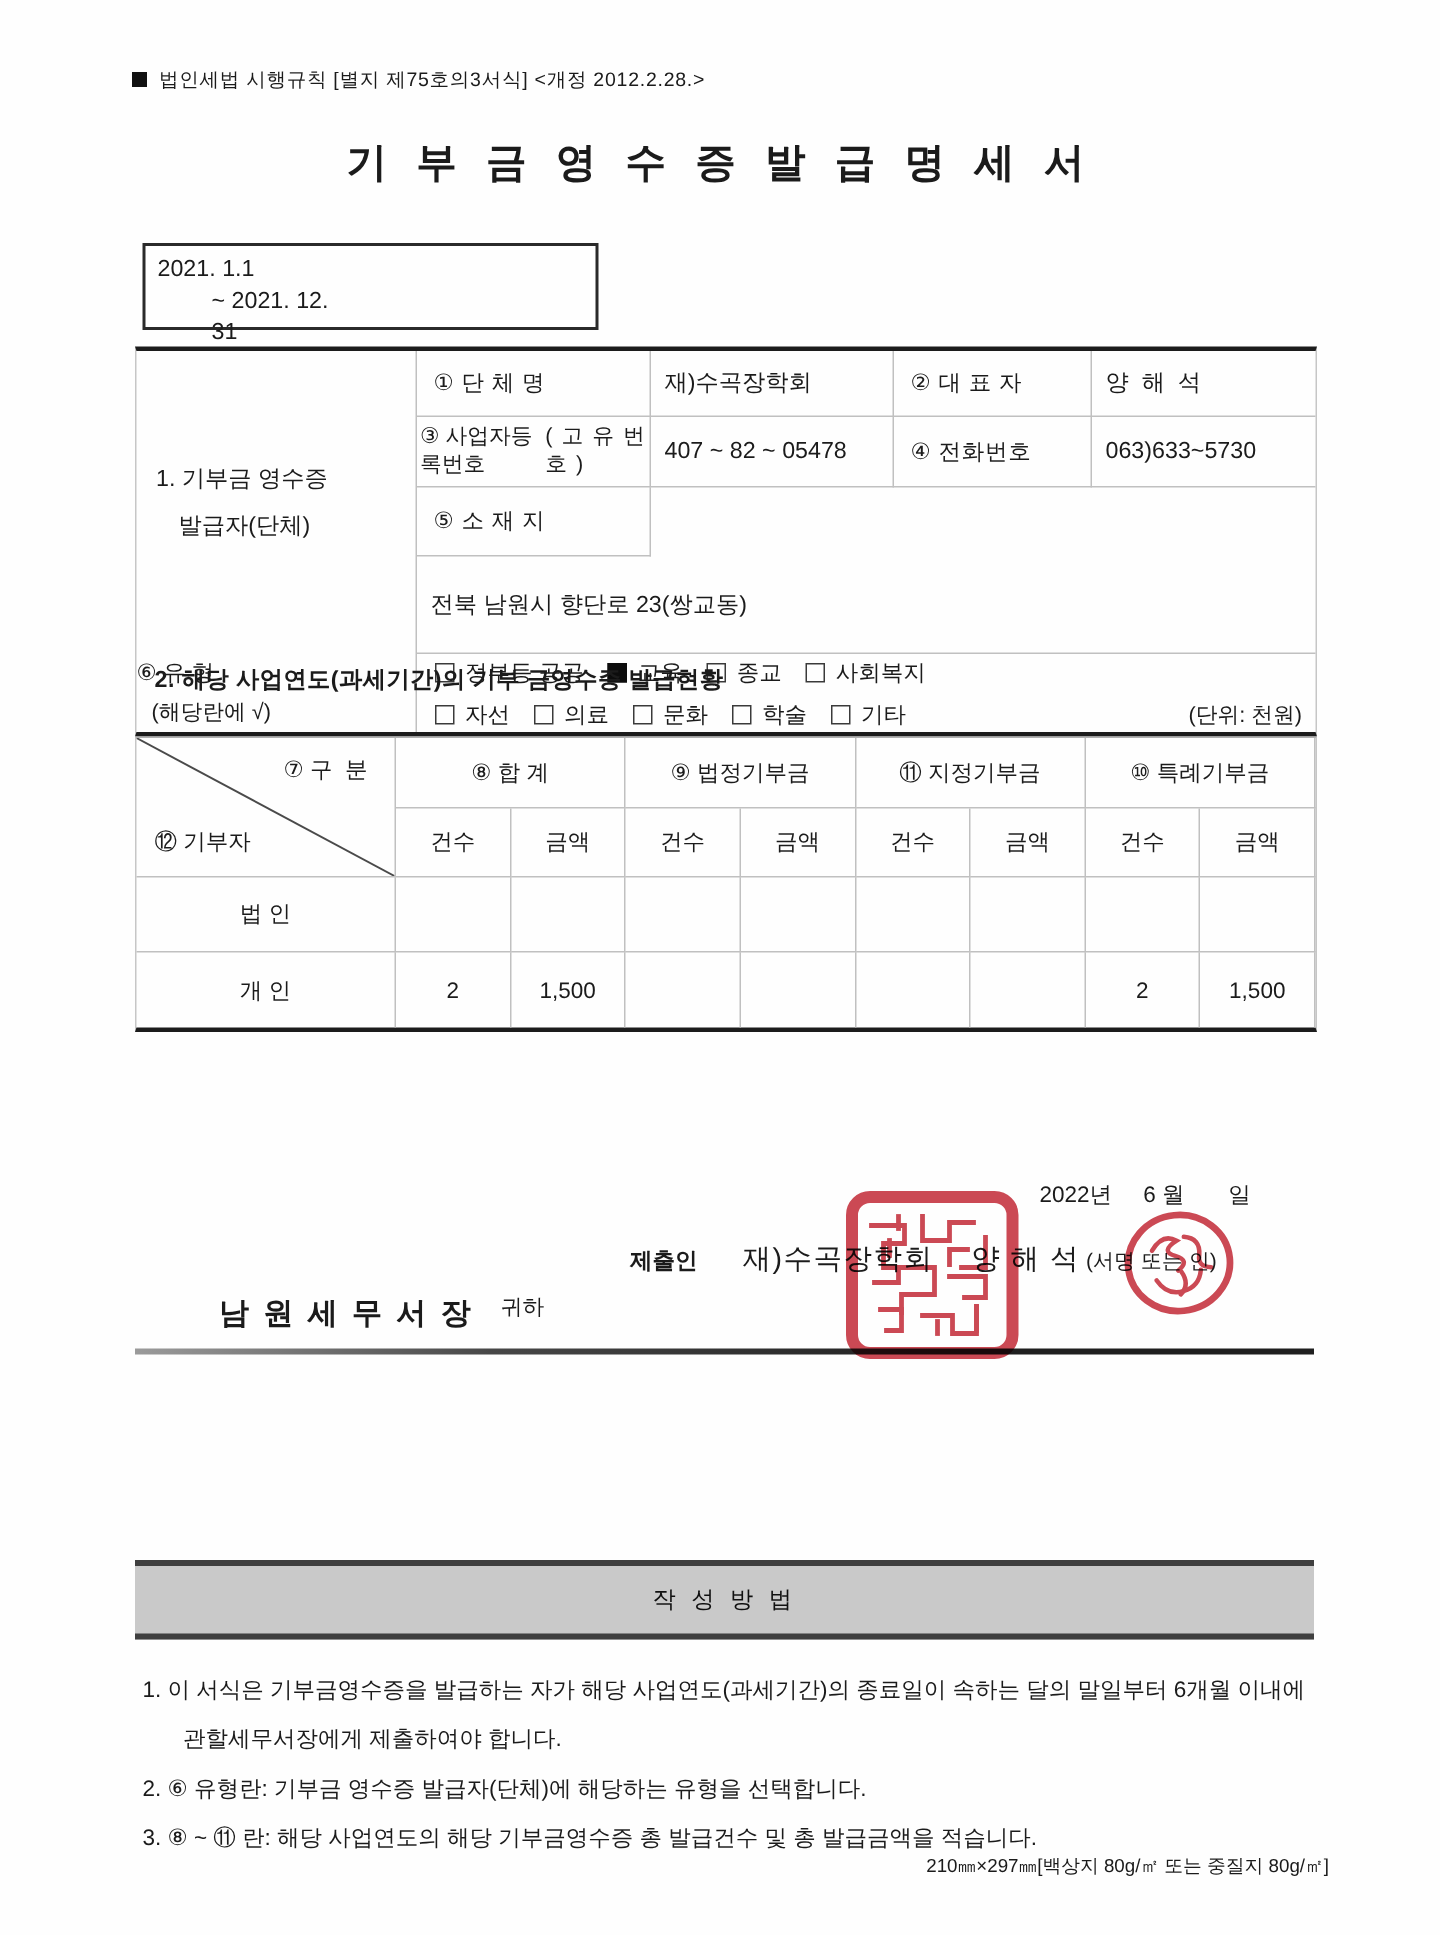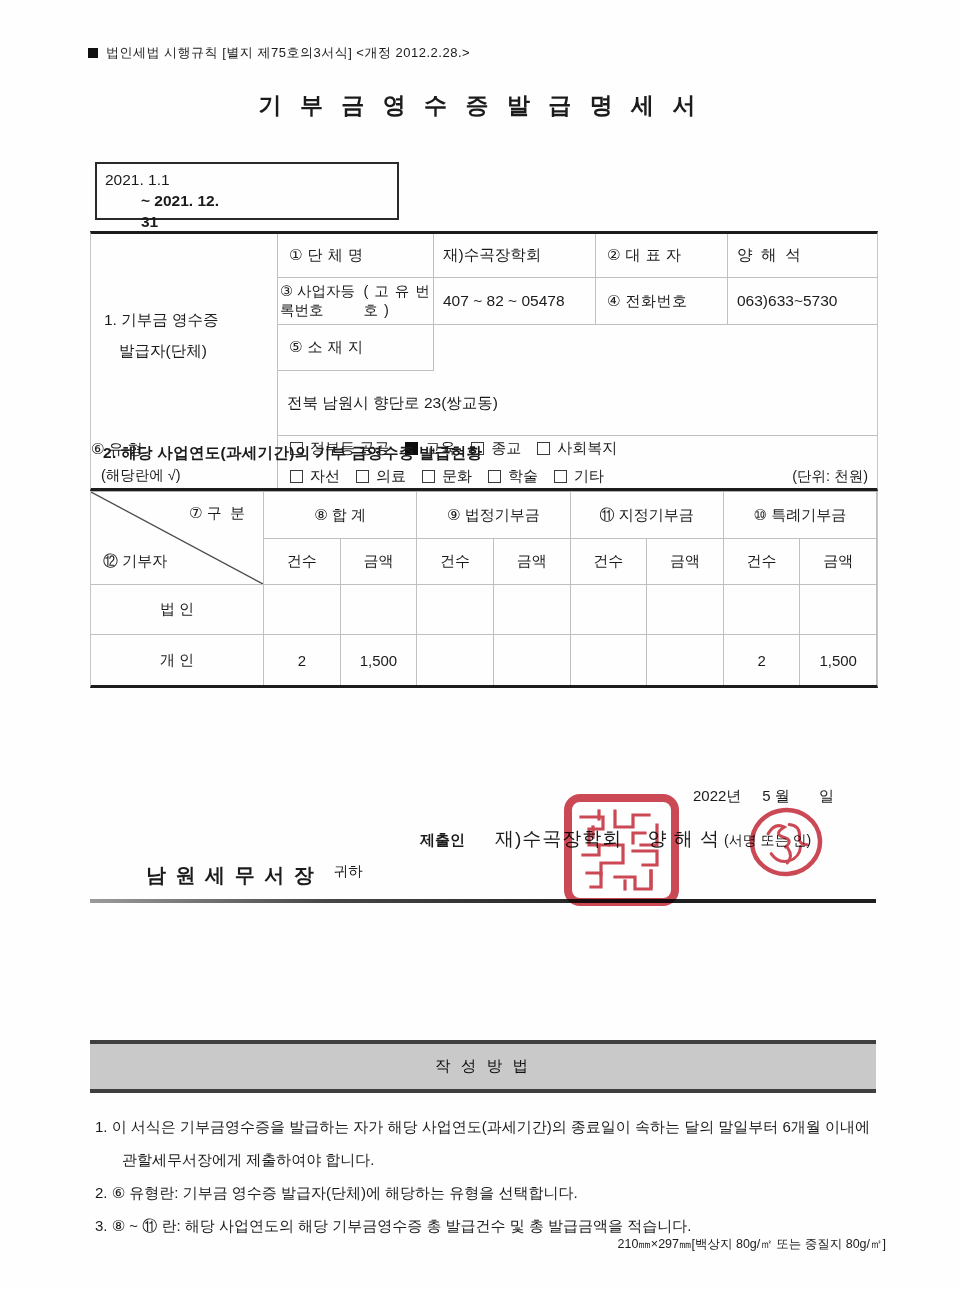--- a/index.html
+++ b/index.html
@@ -4,27 +4,27 @@
 <style>
   html,body{margin:0;padding:0;background:#ffffff;}
   .page{
     position:relative;width:960px;height:1290px;background:#fefefe;
     font-family:"Liberation Sans","DejaVu Sans",sans-serif;color:#1b1b1b;overflow:hidden;
   }
   
   .notice{position:absolute;left:88px;top:44px;font-size:13px;letter-spacing:.5px;display:flex;align-items:center;gap:8px;}
   .notice .sq{width:10px;height:10px;background:#111;display:inline-block;}
   
-  .doc-title{position:absolute;left:0;top:90px;width:100%;text-align:center;font-size:23px;font-weight:700;letter-spacing:6px;}
+  .doc-title{position:absolute;left:0;top:90px;width:100%;text-align:center;font-size:27px;font-weight:700;letter-spacing:6px;}
   
   .byear{position:absolute;left:95px;top:162px;width:300px;height:54px;border:2px solid #2a2a2a;display:grid;grid-template-columns:123px 1fr;}
   .byear .lab{border-right:1px solid #b5b5b5;display:flex;flex-direction:column;align-items:center;justify-content:center;font-size:15px;line-height:19px;letter-spacing:1px;}
   .byear .val{font-size:15.5px;line-height:21px;padding-top:5px;}
   .byear .val .l1{padding-left:8px;}
-  .byear .val .l2{padding-left:44px;font-weight:bold;}
+  .byear .val .l2{padding-left:44px;}
   
   .t1{position:absolute;left:90px;top:231px;width:786px;display:grid;
       grid-template-columns:187px 156px 162px 132px 149px;grid-template-rows:44px 47px 46px 65px;
       border-top:3px solid #1c1c1c;border-bottom:3px solid #1c1c1c;border-left:1px solid #c6c6c6;border-right:1px solid #c6c6c6;}
   .t1 > div{border-right:1px solid #c0c0c0;border-bottom:1px solid #c0c0c0;display:flex;align-items:center;box-sizing:border-box;font-size:15px;}
   .t1 > div.nr{border-right:none;}
   .t1 > div.nb{border-bottom:none;}
   .t1 .sect{grid-row:1/5;grid-column:1;flex-direction:column;align-items:flex-start;justify-content:center;padding-left:13px;font-size:15.5px;line-height:31px;}
   .t1 .sect .ind{padding-left:15px;}
   .t1 .flab{padding-left:11px;letter-spacing:.5px;}
@@ -204,21 +204,21 @@
       <div style="border-bottom: none;">1,500</div>
       <div style="border-bottom: none;"></div>
       <div style="border-bottom: none;"></div>
       <div style="border-bottom: none;"></div>
       <div style="border-bottom: none;"></div>
       <div style="border-bottom: none;">2</div>
       <div style="border-bottom: none;">1,500</div>
     </div>
 
 
-  <div class="date-line">2022년     5 월       일</div>
+  <div class="date-line">2022년     6 월       일</div>
 
   <div class="submit-line">
     <span class="submit-label">제출인</span>
     <span class="submit-name">재)수곡장학회    양 해 석</span>
     <span class="sign-note">(서명 또는 인)</span>
   </div>
 
   <div class="recipient-line">
     <span class="recipient">남 원 세 무 서 장</span>
     <span class="recipient-suffix">귀하</span>

